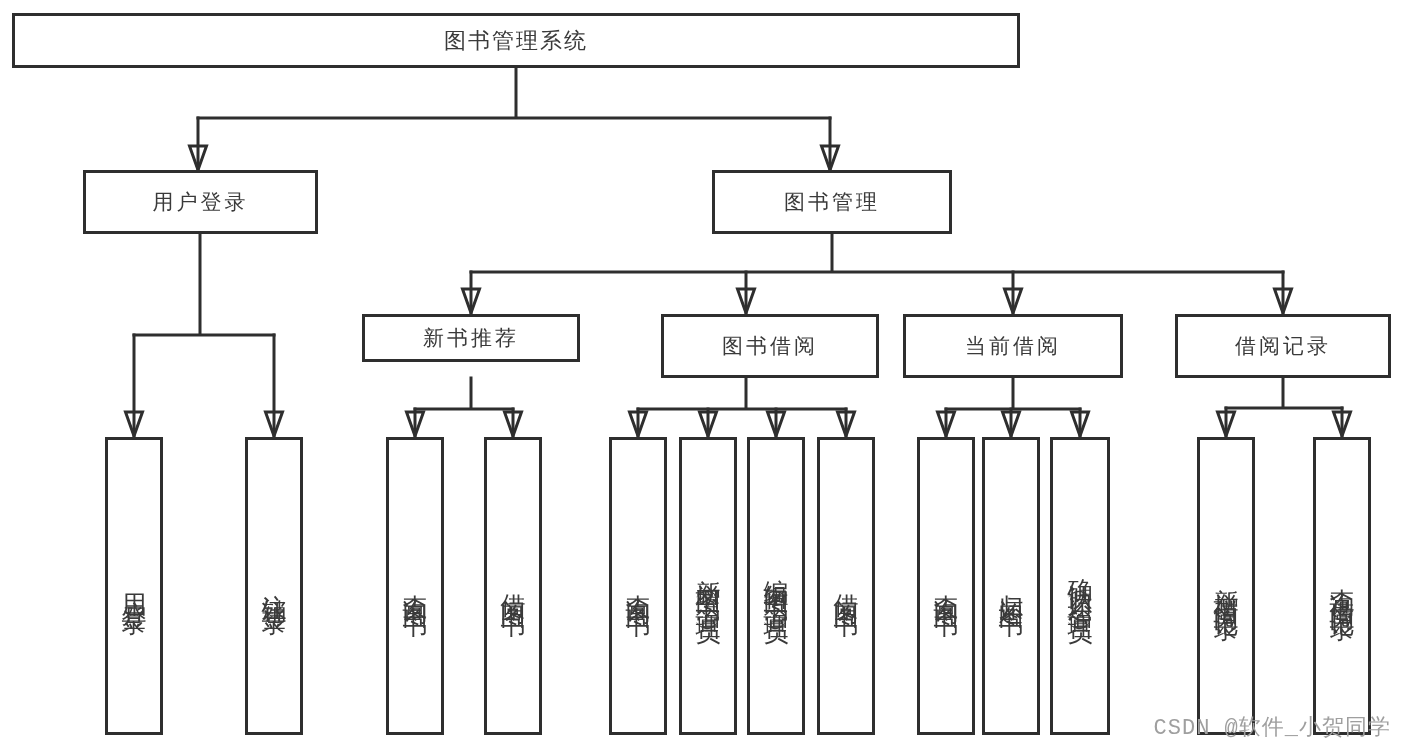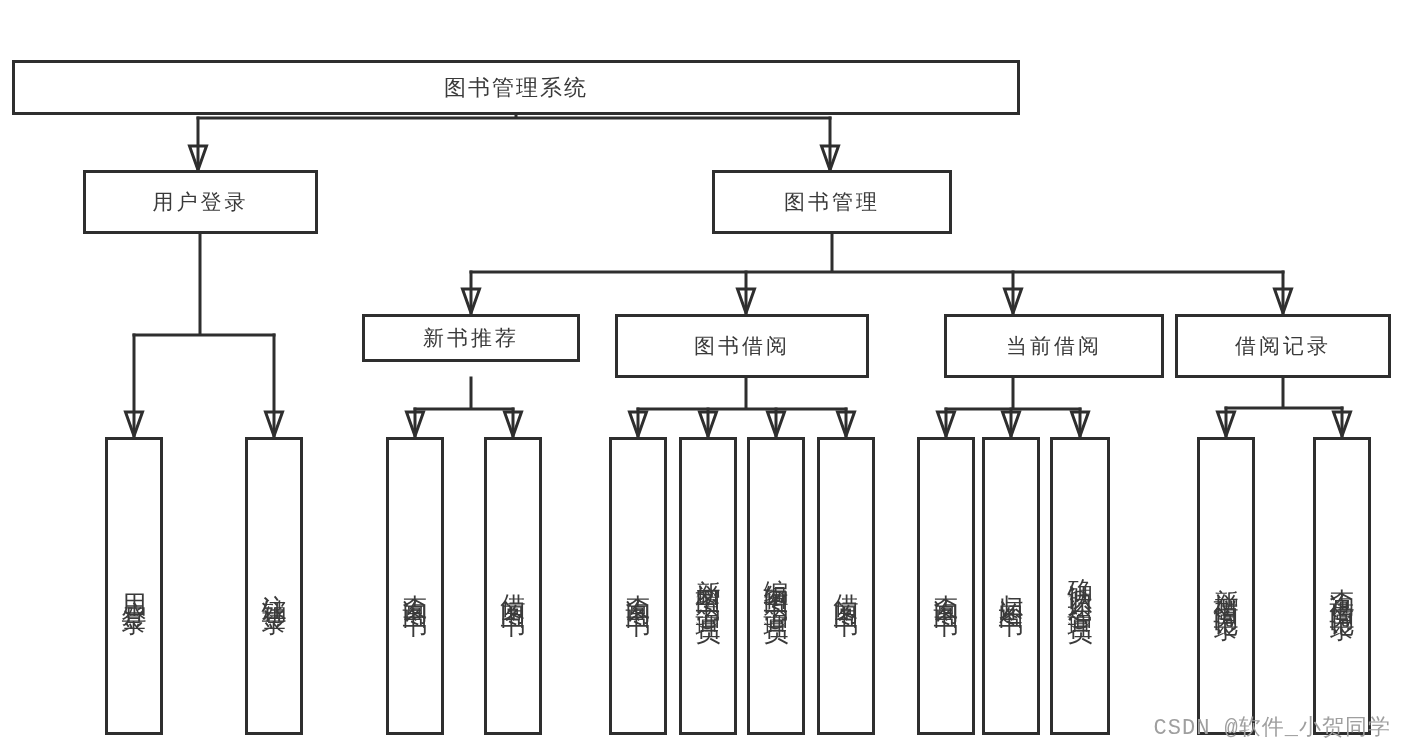--- a/index.html
+++ b/index.html
@@ -79,38 +79,38 @@
       <line x1="1080" y1="409" x2="1080" y2="436" marker-end="url(#arw)"></line>
     </g>
 
     <g>
       <path d="M1283,378 V408 M1226,408 H1342"></path>
       <line x1="1226" y1="408" x2="1226" y2="436" marker-end="url(#arw)"></line>
       <line x1="1342" y1="408" x2="1342" y2="436" marker-end="url(#arw)"></line>
     </g>
   </svg>
 
-  <div class="box" style="left:12px; top:13px; width:1008px; height:55px;margin-top:47px;">
+  <div class="box" style="left:12px; top:13px; width:1008px; height:55px;">
     <span class="root-label">图书管理系统</span>
   </div>
 
   <div class="box" style="left:83px; top:170px; width:235px; height:64px;">
     <span class="h-label">用户登录</span>
   </div>
   <div class="box" style="left:712px; top:170px; width:240px; height:64px;text-align:center;">
     <span class="h-label">图书管理</span>
   </div>
 
   <div class="box" style="left:362px; top:314px; width:218px; height:48px;">
     <span class="h-label">新书推荐</span>
   </div>
-  <div class="box" style="left:615px; top:314px; width:254px; height:64px;">
+  <div class="box" style="left:661px; top:314px; width:218px; height:64px;">
     <span class="h-label">图书借阅</span>
   </div>
-  <div class="box" style="left:903px; top:314px; width:220px; height:64px;margin-left:41px;">
+  <div class="box" style="left:903px; top:314px; width:220px; height:64px;">
     <span class="h-label">当前借阅</span>
   </div>
   <div class="box" style="left:1175px; top:314px; width:216px; height:64px;">
     <span class="h-label">借阅记录</span>
   </div>
 
   <div class="box leaf" style="left:105px; top:437px; width:58px; height:298px;">
     <span class="v">用户登录</span>
   </div>
   <div class="box leaf" style="left:245px; top:437px; width:58px; height:298px;">

